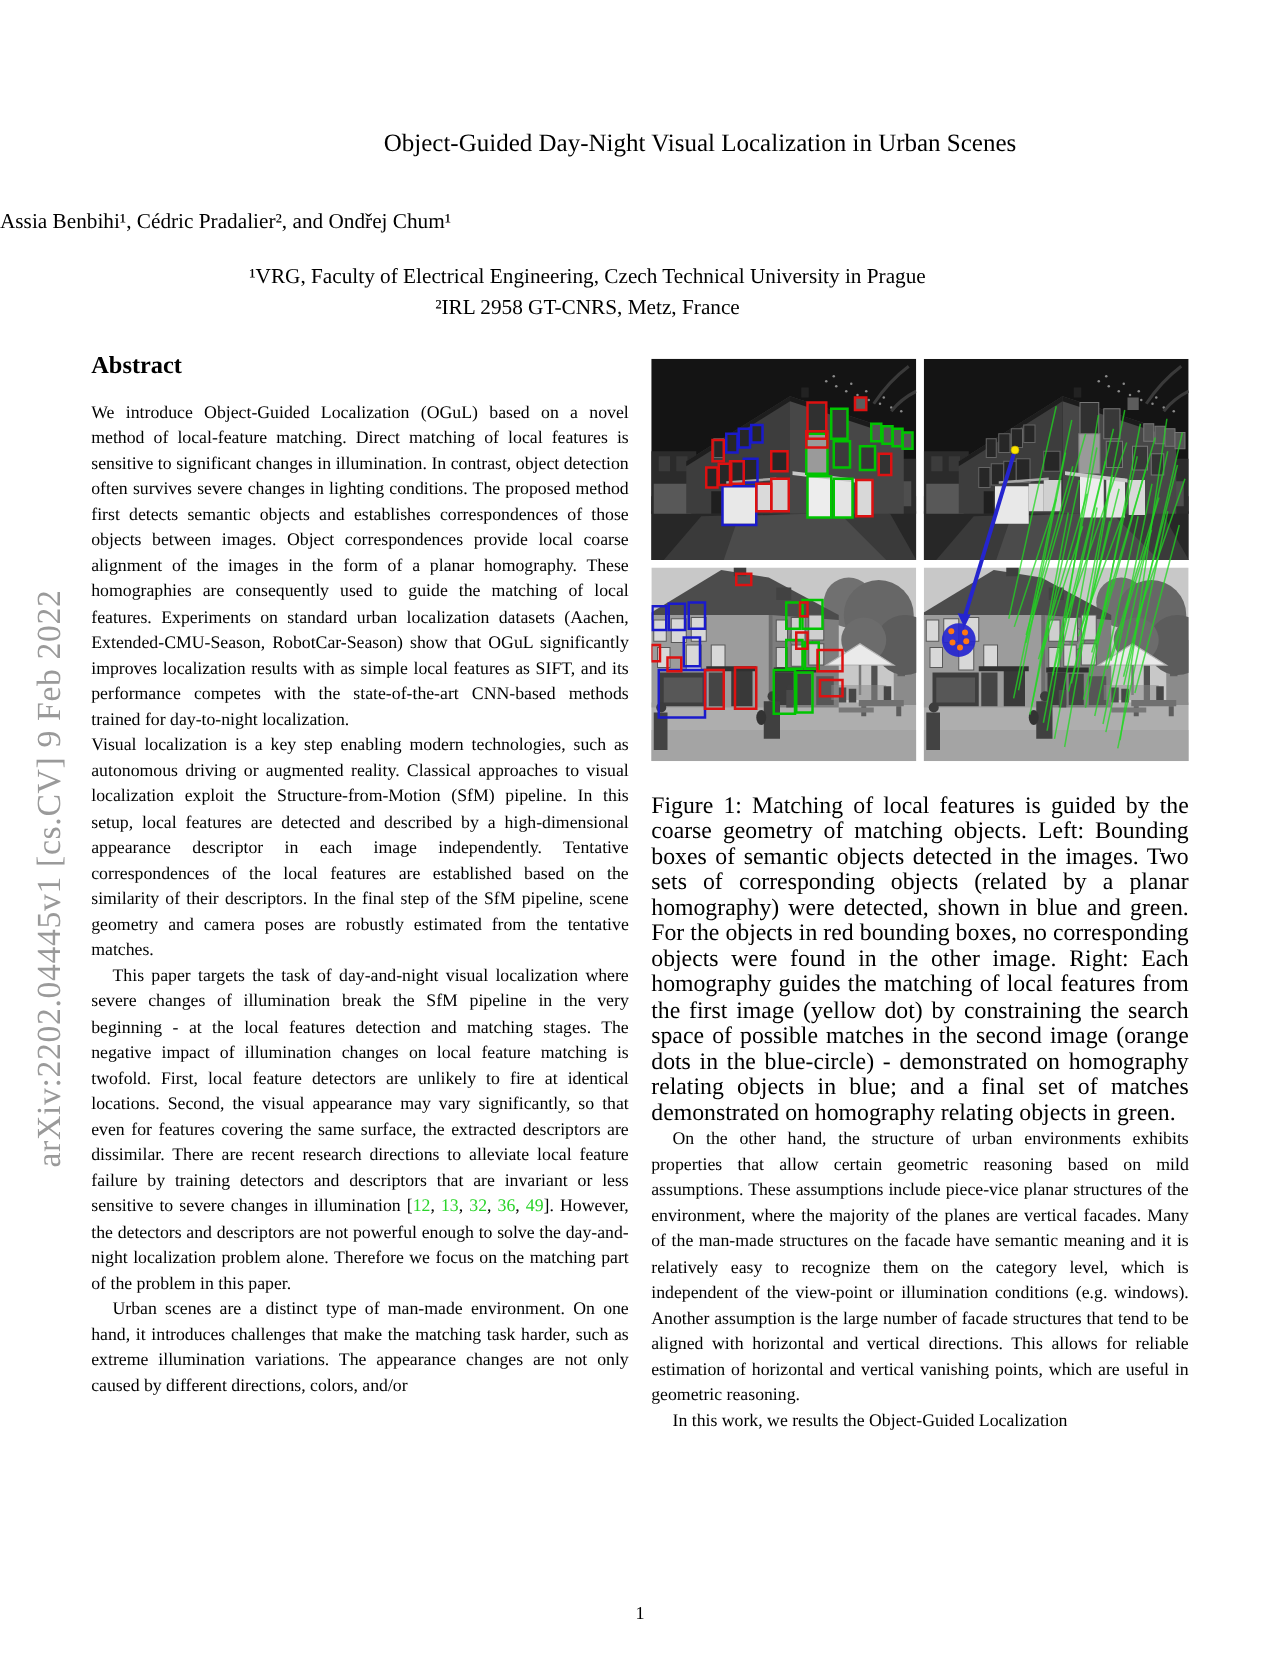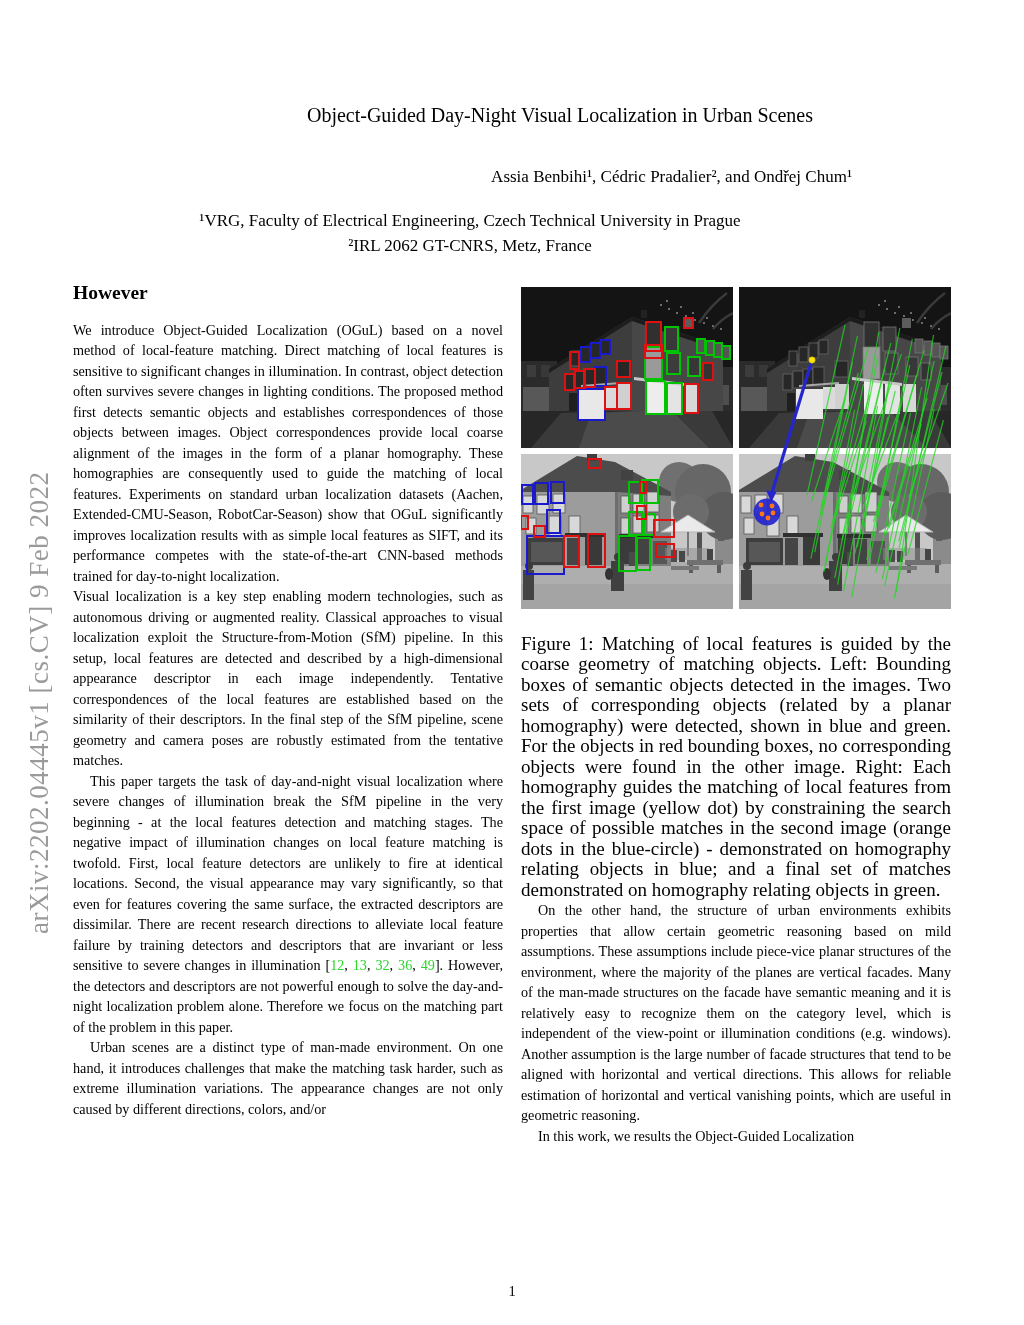--- a/index.html
+++ b/index.html
@@ -5,21 +5,21 @@
   html,body { margin:0; padding:0; background:#ffffff; }
   .page {
     position:relative; width:1024px; height:1325px; background:#ffffff;
     font-family:"Liberation Serif", serif; color:#000; overflow:hidden;
   }
   .title {
     position:absolute; top:104px; left:0; width:1024px; text-align:center;
     font-size:20px; font-weight:normal; margin:0;padding-left:48px;
   }
   .authors {
-    position:absolute; top:167px; left:0; width:852px; text-align:right; font-size:17px;
+    position:absolute; top:167px; left:0; width:852px; text-align:left; font-size:17px;
   }
   .affils {
     position:absolute; top:208px; left:0; width:940px; text-align:center;
     font-size:17px; line-height:25px;
   }
   .watermark {
     position:absolute; left:24px; top:934px;
     transform:rotate(-90deg); transform-origin:0 0;
     white-space:nowrap; font-size:27px; letter-spacing:0.5px;
     color:var(--c-watermark-gray,#9a9a9a);
@@ -54,25 +54,25 @@
 <body>
 
 <div class="page">
 
   <div class="watermark">arXiv:2202.04445v1  [cs.CV]  9 Feb 2022</div>
 
   <h1 class="title">Object-Guided Day-Night Visual Localization in Urban Scenes</h1>
   <div class="authors">Assia Benbihi¹, Cédric Pradalier², and Ondřej Chum¹</div>
   <div class="affils">
     <div>¹VRG, Faculty of Electrical Engineering, Czech Technical University in Prague</div>
-    <div>²IRL 2062 GT-CNRS, Metz, France</div>
+    <div>²IRL 2958 GT-CNRS, Metz, France</div>
   </div>
 
   <div class="col col-left">
-    <h2 class="abstract-h">However</h2>
+    <h2 class="abstract-h">Abstract</h2>
     <p class="noindent">We introduce Object-Guided Localization (OGuL) based on a novel method of local-feature matching. Direct matching of local features is sensitive to significant changes in illumination. In contrast, object detection often survives severe changes in lighting conditions. The proposed method first detects semantic objects and establishes correspondences of those objects between images. Object correspondences provide local coarse alignment of the images in the form of a planar homography. These homographies are consequently used to guide the matching of local features. Experiments on standard urban localization datasets (Aachen, Extended-CMU-Season, RobotCar-Season) show that OGuL significantly improves localization results with as simple local features as SIFT, and its performance competes with the state-of-the-art CNN-based methods trained for day-to-night localization.</p>
     <p class="noindent">Visual localization is a key step enabling modern technologies, such as autonomous driving or augmented reality. Classical approaches to visual localization exploit the Structure-from-Motion (SfM) pipeline. In this setup, local features are detected and described by a high-dimensional appearance descriptor in each image independently. Tentative correspondences of the local features are established based on the similarity of their descriptors. In the final step of the SfM pipeline, scene geometry and camera poses are robustly estimated from the tentative matches.</p>
     <p><span>This paper targets the task of day-and-night visual localization where severe changes of illumination break the SfM pipeline in the very beginning - at the local features detection and matching stages. The negative impact of illumination changes on local feature matching is twofold. First, local feature detectors are unlikely to fire at identical locations. Second, the visual appearance may vary significantly, so that even for features covering the same surface, the extracted descriptors are dissimilar. There are recent research directions to alleviate local feature failure by training detectors and descriptors that are invariant or less sensitive to severe changes in illumination [</span><span class="cite">12</span><span>, </span><span class="cite">13</span><span>, </span><span class="cite">32</span><span>, </span><span class="cite">36</span><span>, </span><span class="cite">49</span><span>]. However, the detectors and descriptors are not powerful enough to solve the day-and-night localization problem alone. Therefore we focus on the matching part of the problem in this paper.</span></p>
     <p>Urban scenes are a distinct type of man-made environment. On one hand, it introduces challenges that make the matching task harder, such as extreme illumination variations. The appearance changes are not only caused by different directions, colors, and/or</p>
   </div>
 
   <div class="col col-right">
     <figure>
       <svg width="430" height="322" viewBox="0 0 430 322" xmlns="http://www.w3.org/2000/svg">
         <defs>

